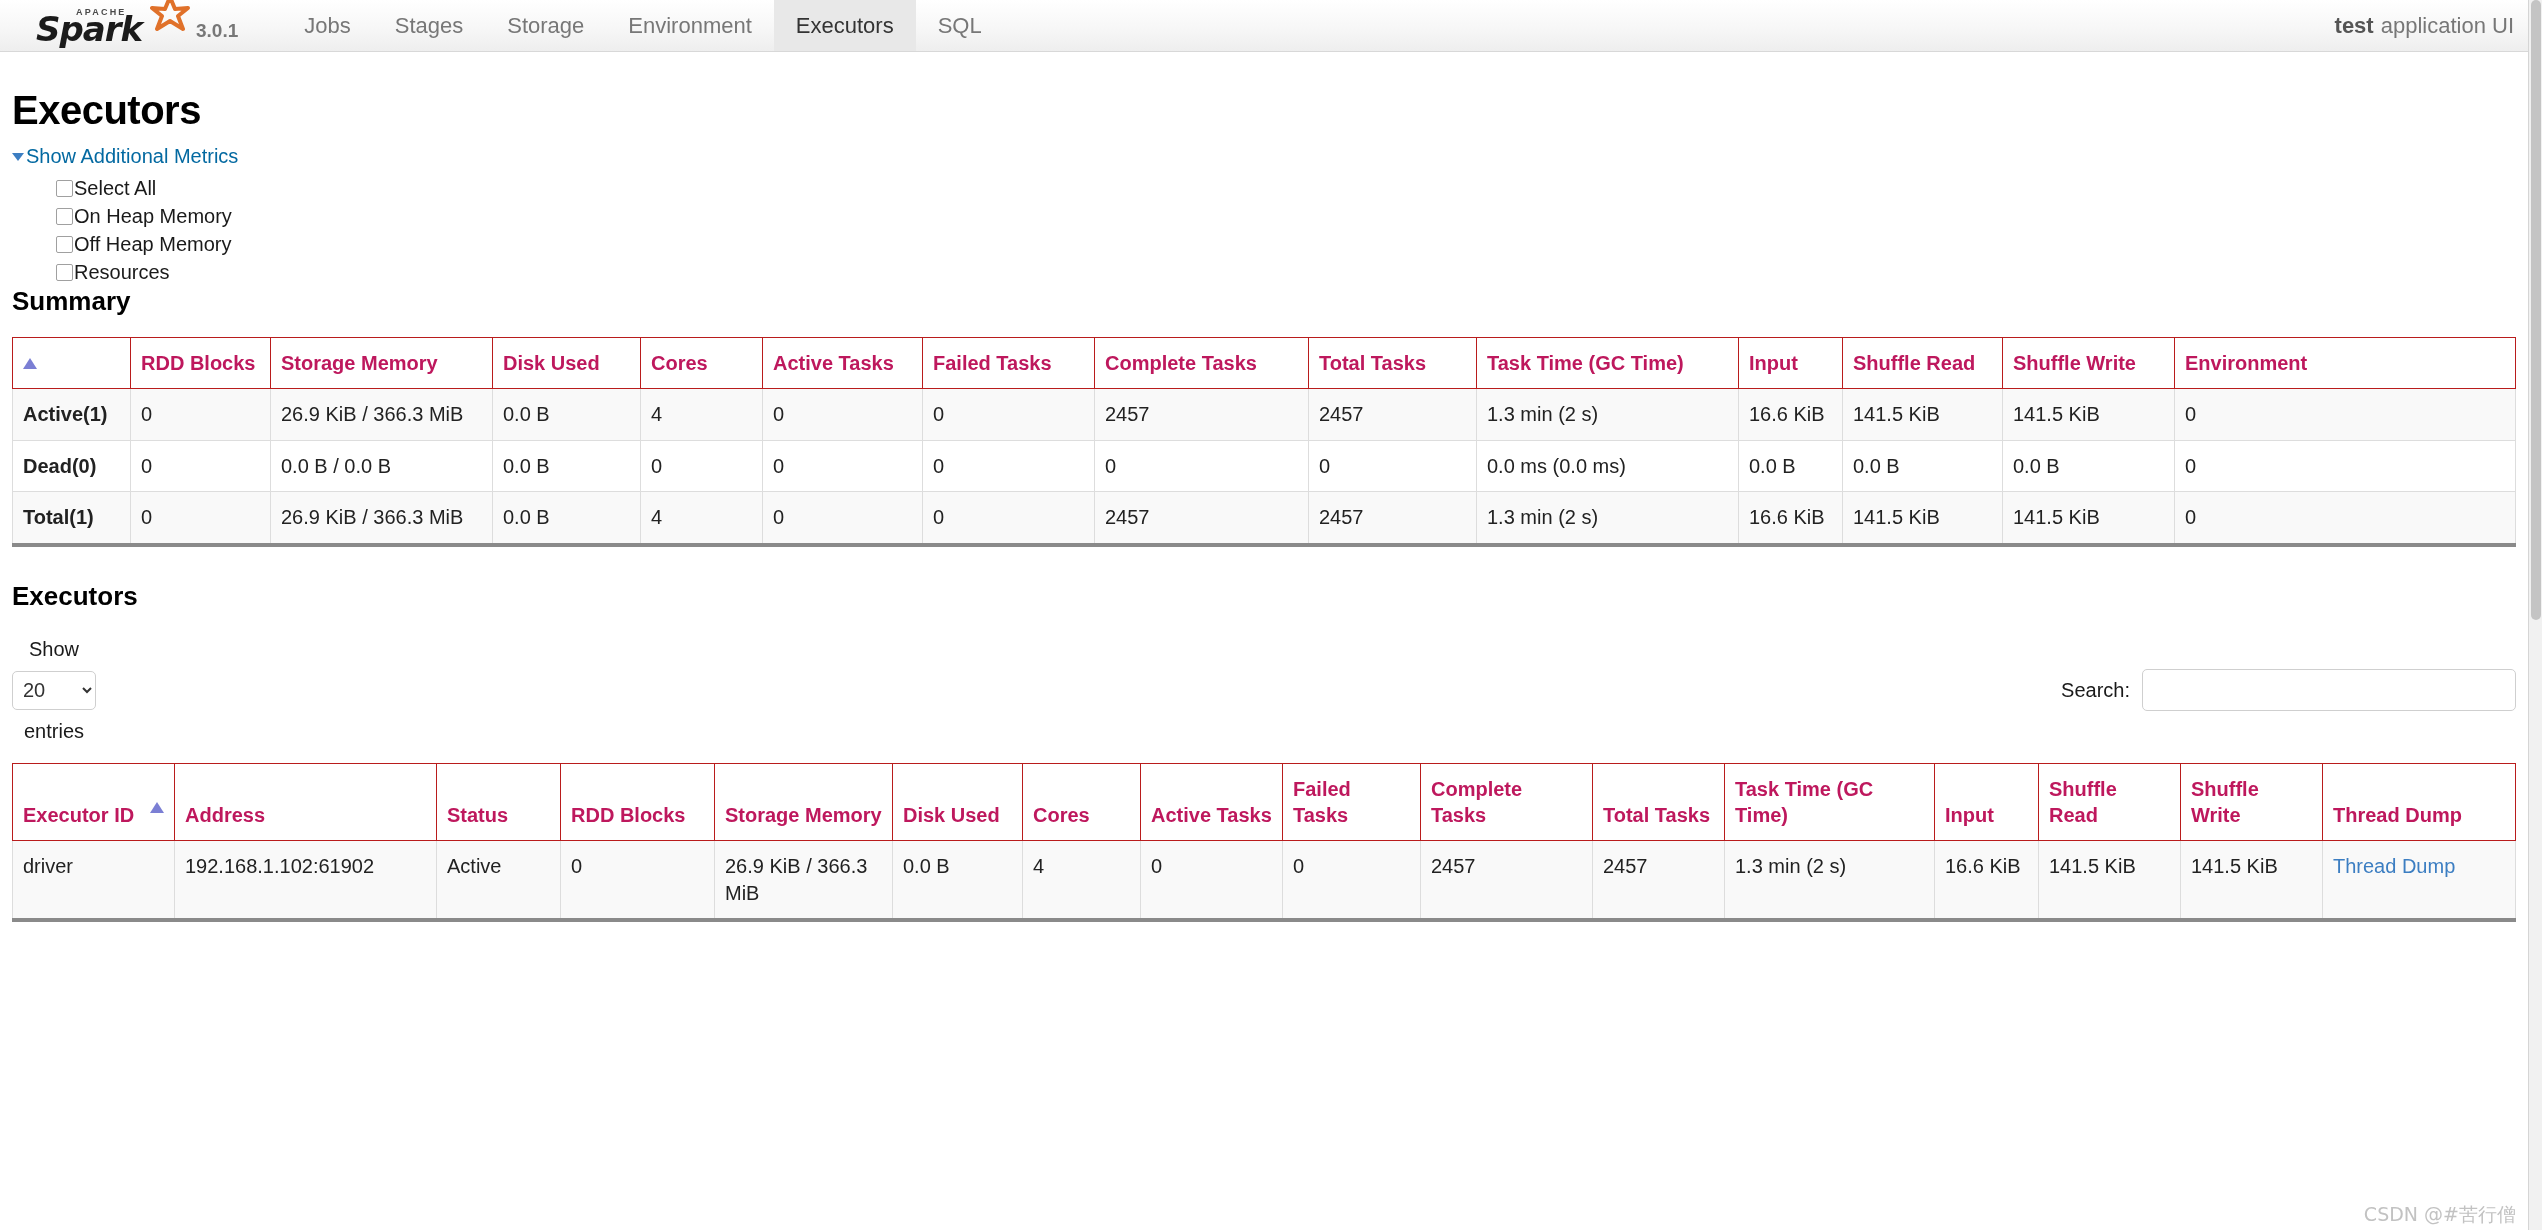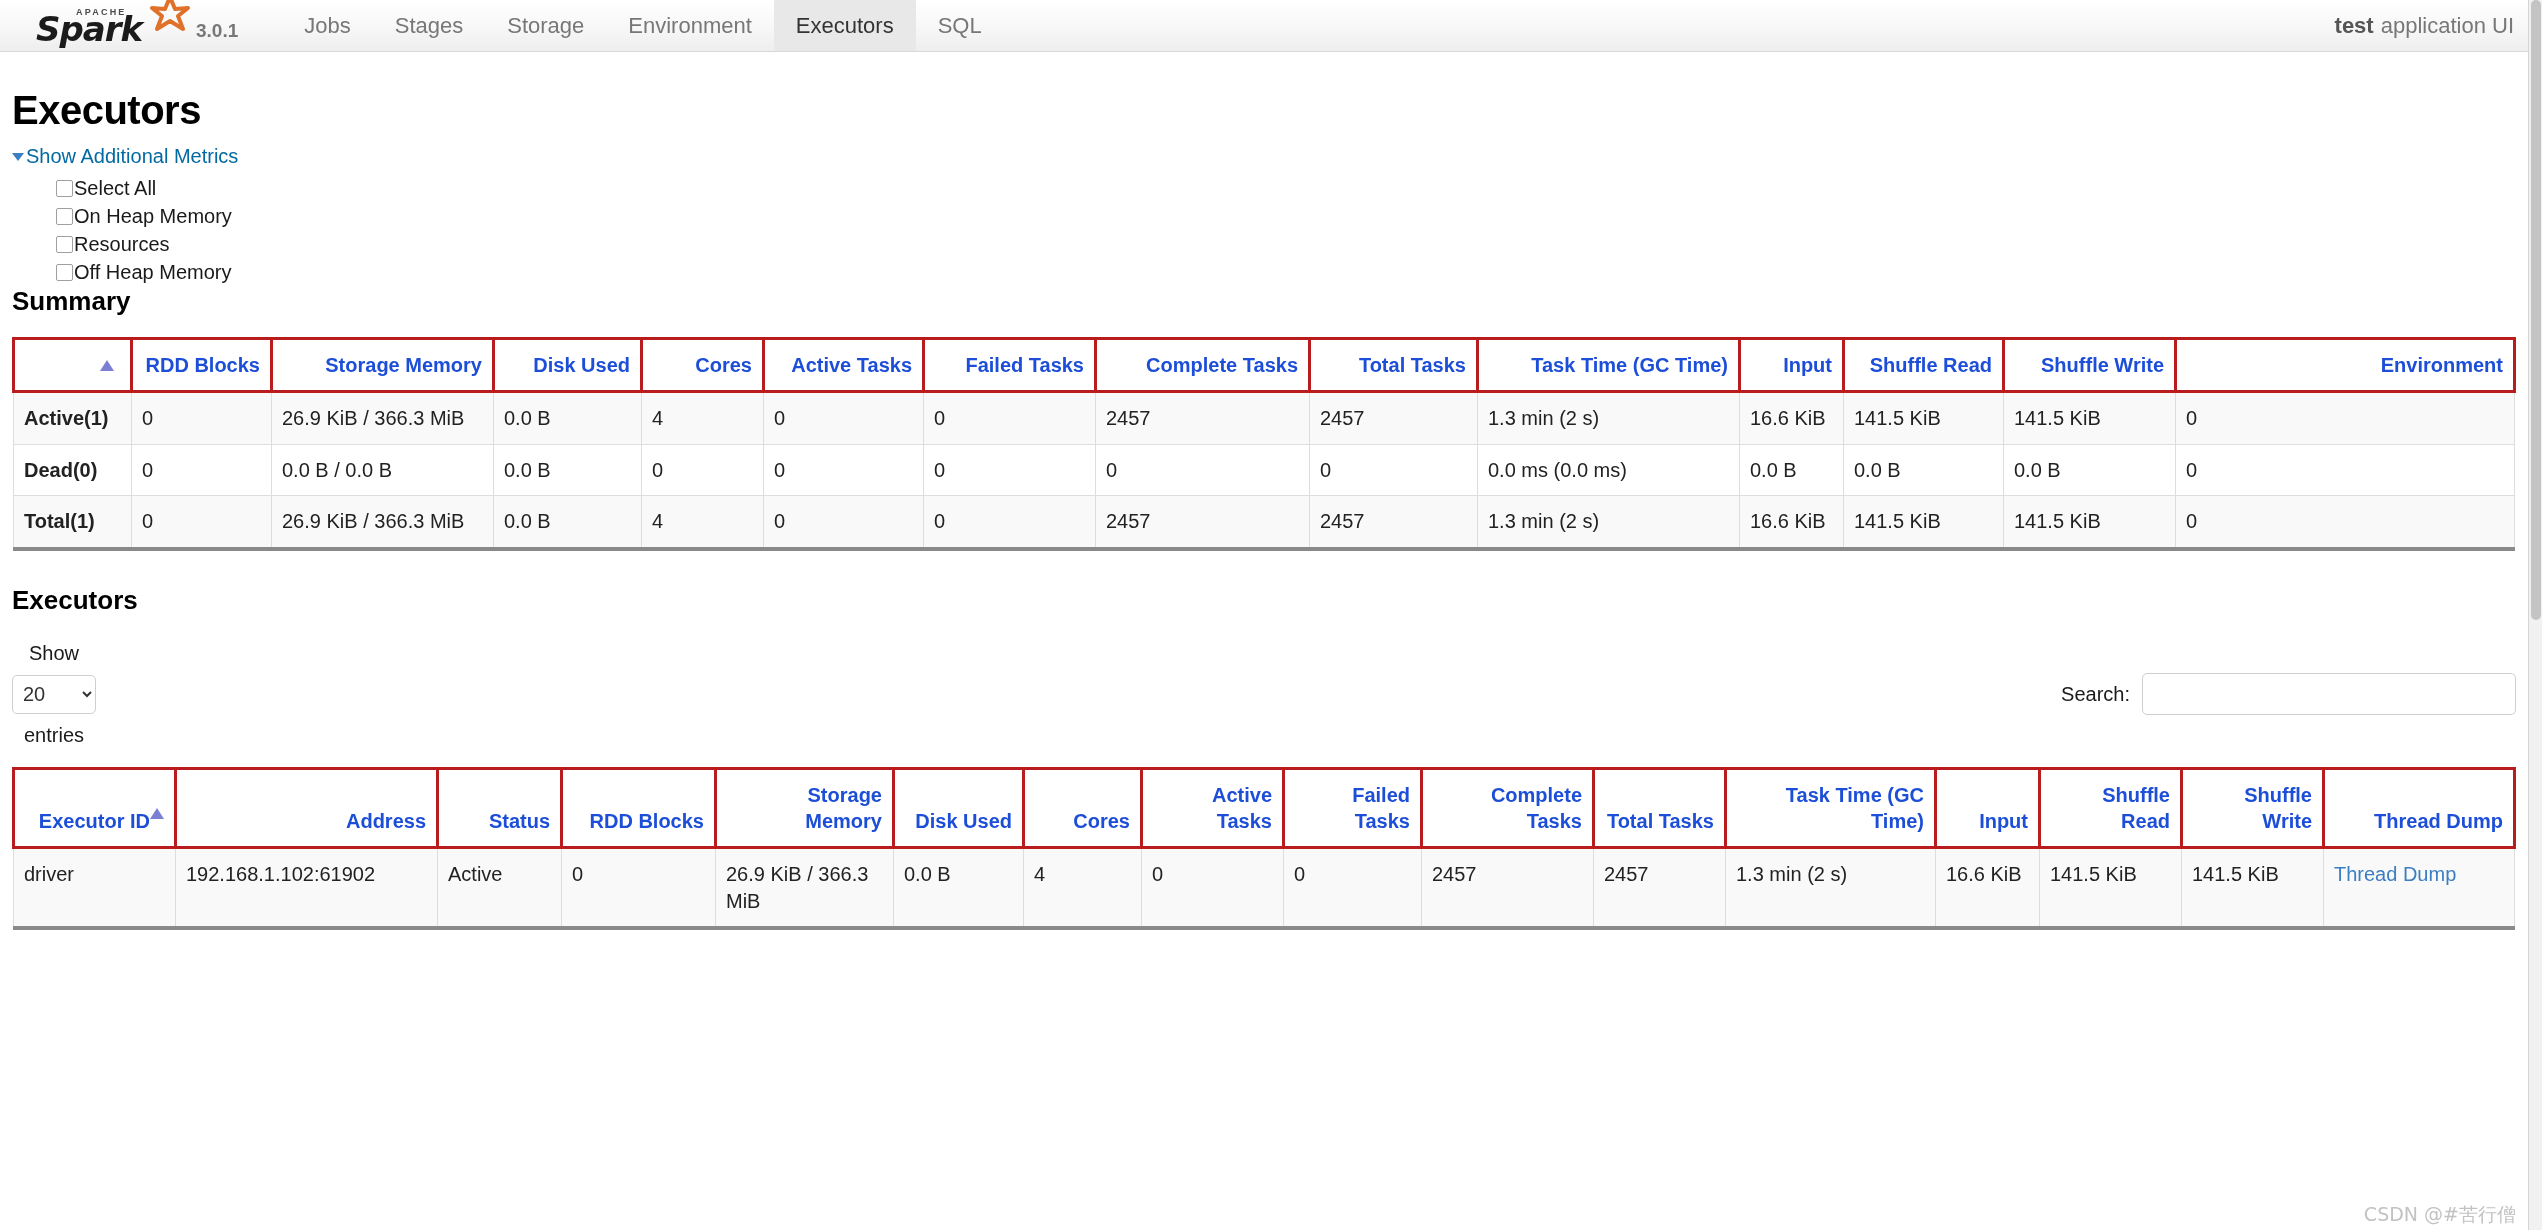--- a/index.html
+++ b/index.html
@@ -153,26 +153,26 @@
   
   table.sparktable {
     border-collapse: collapse;
     width: 2504px;
     margin-top: 20px;
     border-bottom: 4px solid #8a8a8a;
   }
   table.sparktable th {
     font-size: 20px;
     font-weight: bold;
-    text-align: right;
+    text-align: left;
     vertical-align: bottom;
     padding: 12px 10px 12px 10px;
-    border: 3px solid #b91c1c;
+    border: 1px solid #b91c1c;
     background: #ffffff;
-    color: #1d4ed8;
+    color: #be185d;
     line-height: 1.32;
   }
   table.sparktable td {
     font-size: 20px;
     padding: 12px 10px;
     border: 1px solid #dddddd;
     vertical-align: top;
     color: #222222;
     line-height: 1.32;
   }
@@ -339,25 +339,25 @@
     <label class="metric-row">
       <input type="checkbox" style="">
       <span>Select All</span>
     </label>
     <label class="metric-row">
       <input type="checkbox" style="">
       <span>On Heap Memory</span>
     </label>
     <label class="metric-row">
       <input type="checkbox" style="">
-      <span>Resources</span>
+      <span>Off Heap Memory</span>
     </label>
     <label class="metric-row">
       <input type="checkbox" style="">
-      <span>Off Heap Memory</span>
+      <span>Resources</span>
     </label>
   </div>
 
   <h2 class="section summary-head">Summary</h2>
 
   
   <table class="sparktable">
     <thead>
       <tr>
         <th class="col-first sorted-asc">

